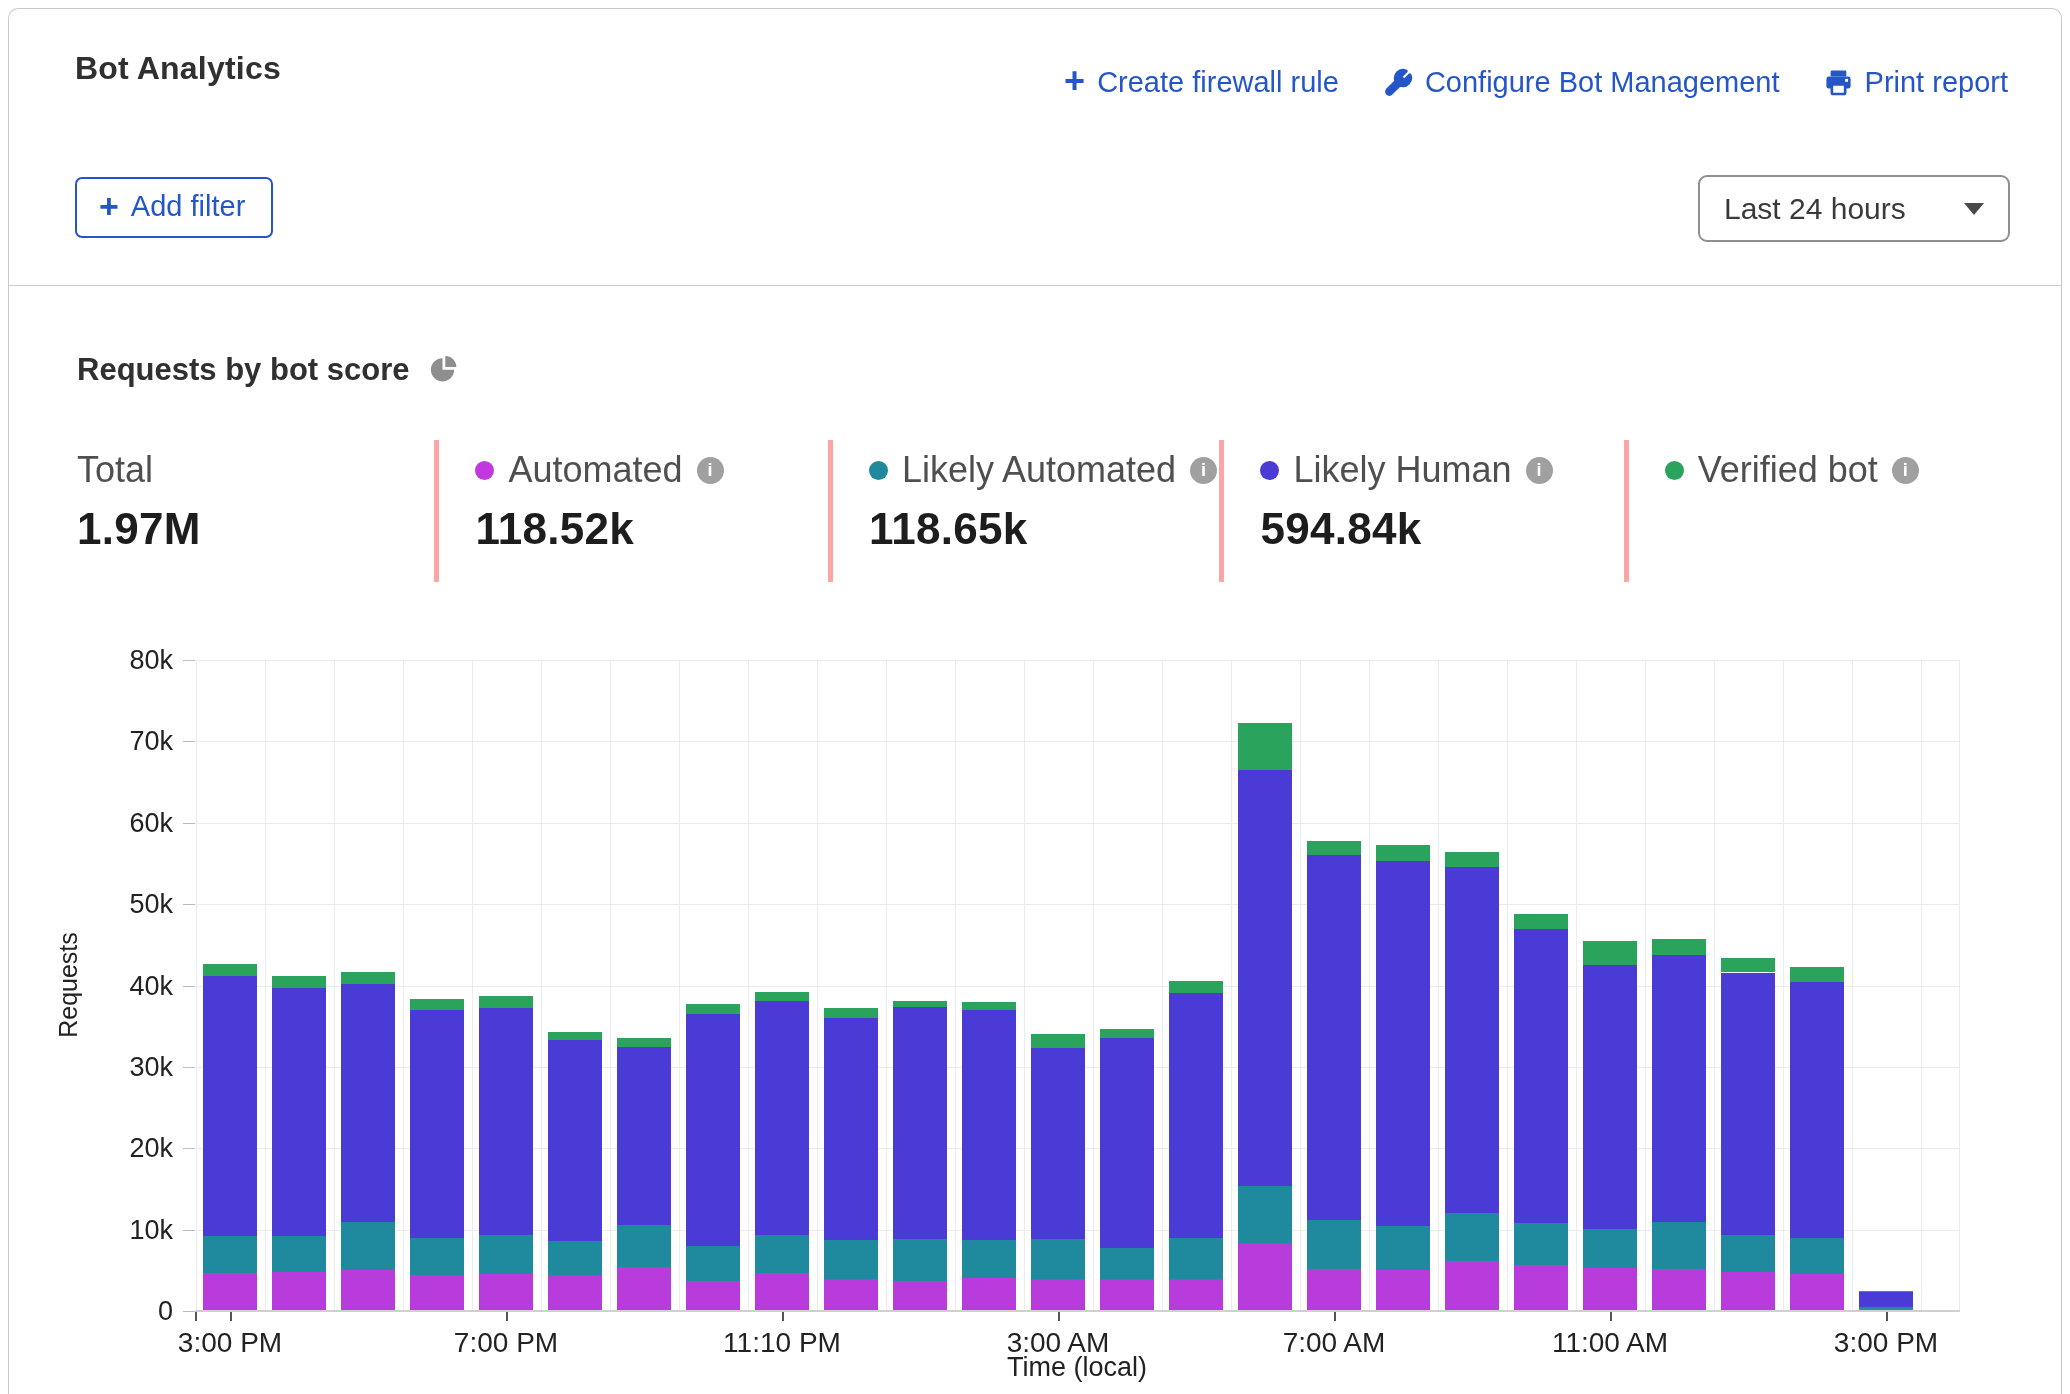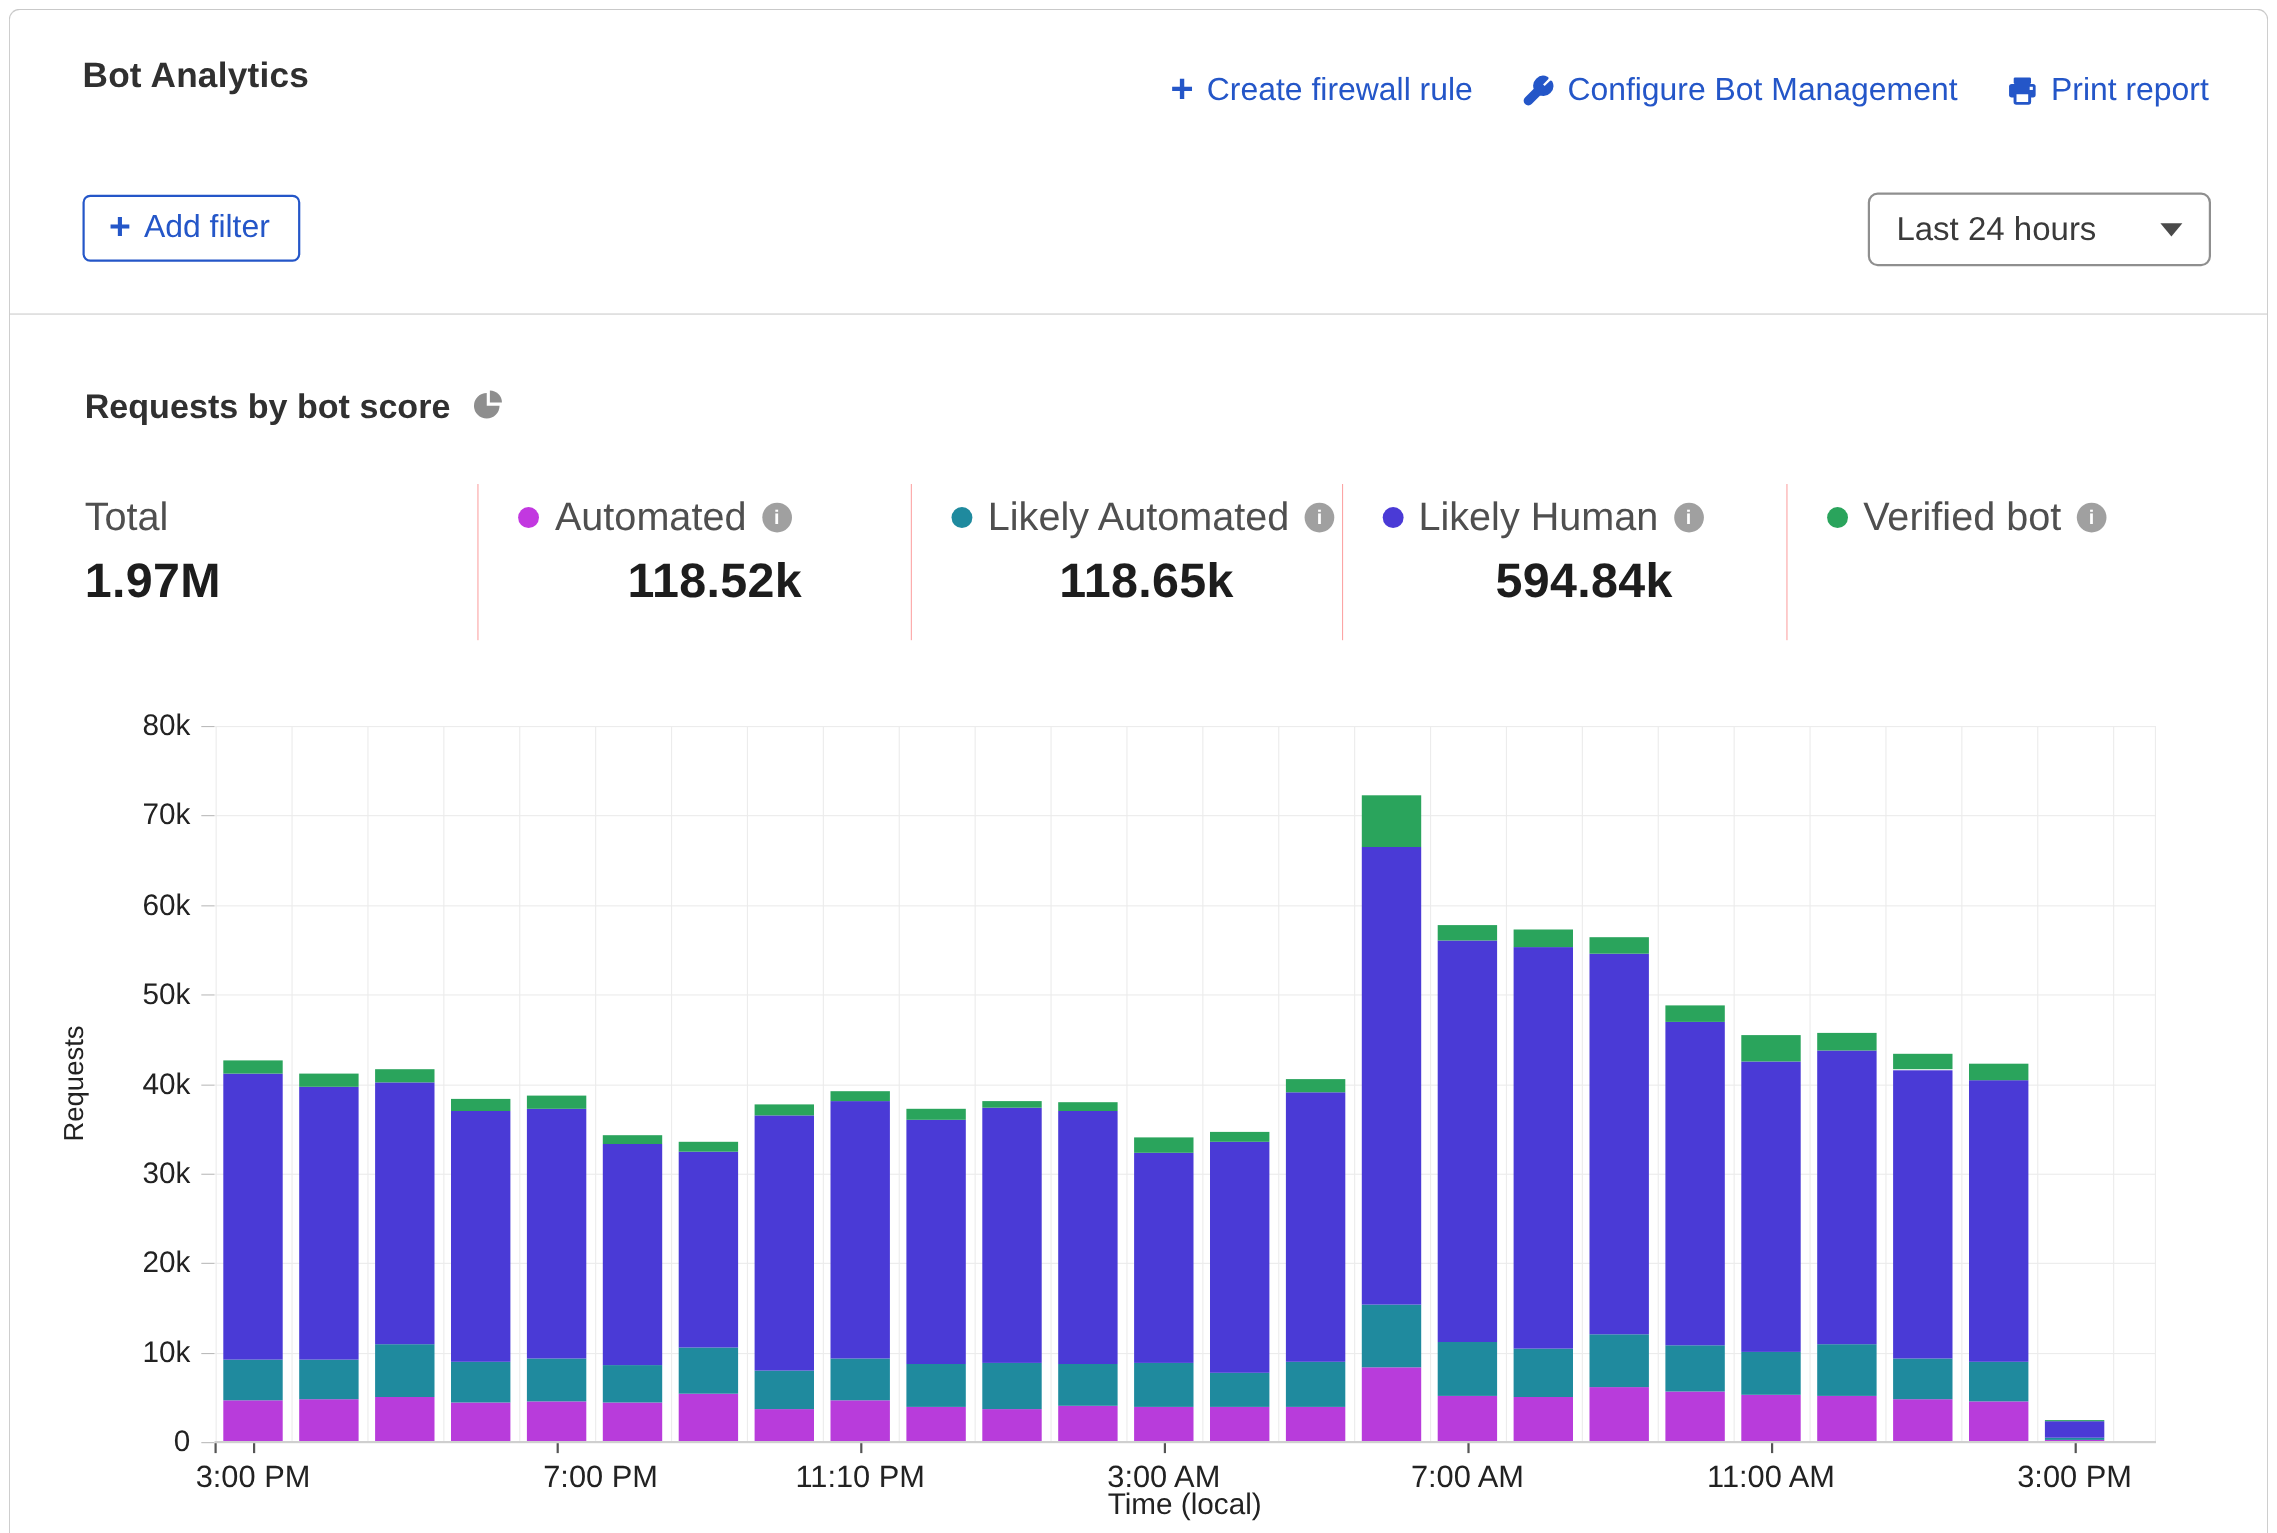--- a/index.html
+++ b/index.html
@@ -31,21 +31,21 @@
     border-right:10px solid transparent; border-top:12px solid #4a4a4a; }
 
   
   .section-title-row { position:absolute; left:77px; top:352px; display:flex; align-items:center; gap:18px; }
   .section-title { font-size:31px; font-weight:700; color:#303030; }
 
   
   .stats-row { position:absolute; left:0; top:440px; width:2070px; display:flex; }
   .stat-col { min-height:142px; padding-left:36px; padding-top:12px; }
   .stat-col.first { padding-left:77px; }
-  .stat-col + .stat-col { border-left:1px solid #fca5a5;text-align:center; }
+  .stat-col + .stat-col { border-left:5px solid #fca5a5; }
   .stat-head { display:flex; align-items:center; gap:14px; height:36px; }
   .stat-label { font-size:36px; color:#4f4f4f; }
   .stat-dot { width:19px; height:19px; border-radius:50%; background:#999; flex:0 0 auto; }
   .info-icon { width:27px; height:27px; border-radius:50%; background:#a0a0a0; color:#fff;
     font-size:18px; font-weight:700; display:flex; align-items:center; justify-content:center; flex:0 0 auto; }
   .stat-value { margin-top:16px; font-size:44px; font-weight:700; color:#1d1d1d; letter-spacing:0.3px; }
 
   
   .y-axis-title { position:absolute; left:68px; top:985px; transform:translate(-50%,-50%) rotate(-90deg);
     font-size:25px; color:#222; white-space:nowrap; }
@@ -363,21 +363,21 @@
         <div class="bar-seg" style="bottom: 0px; height: 1.6275px; background: rgb(184, 60, 219);"></div>
         <div class="bar-seg" style="bottom: 1.6275px; height: 2.44125px; background: rgb(31, 138, 158);"></div>
         <div class="bar-seg" style="bottom: 4.06875px; height: 14.6475px; background: rgb(74, 58, 214);"></div>
         <div class="bar-seg" style="bottom: 18.7162px; height: 0.81375px; background: rgb(42, 164, 92);"></div>
       </div>
       <div class="axis-line"></div>
       <div class="x-tick" style="left: 0px;"></div>
       <div class="x-tick" style="left: 35px;"></div>
       <div class="x-tick-label" style="left: 35px;">3:00 PM</div>
       <div class="x-tick" style="left: 311px;"></div>
-      <div class="x-tick-label" style="left: 311px; margin-left: 40px;">7:00 PM</div>
+      <div class="x-tick-label" style="left: 311px;">7:00 PM</div>
       <div class="x-tick" style="left: 587px;"></div>
       <div class="x-tick-label" style="left: 587px;">11:10 PM</div>
       <div class="x-tick" style="left: 863px;"></div>
       <div class="x-tick-label" style="left: 863px;">3:00 AM</div>
       <div class="x-tick" style="left: 1139px;"></div>
       <div class="x-tick-label" style="left: 1139px;">7:00 AM</div>
       <div class="x-tick" style="left: 1415px;"></div>
       <div class="x-tick-label" style="left: 1415px;">11:00 AM</div>
       <div class="x-tick" style="left: 1691px;"></div>
       <div class="x-tick-label" style="left: 1691px;">3:00 PM</div>

